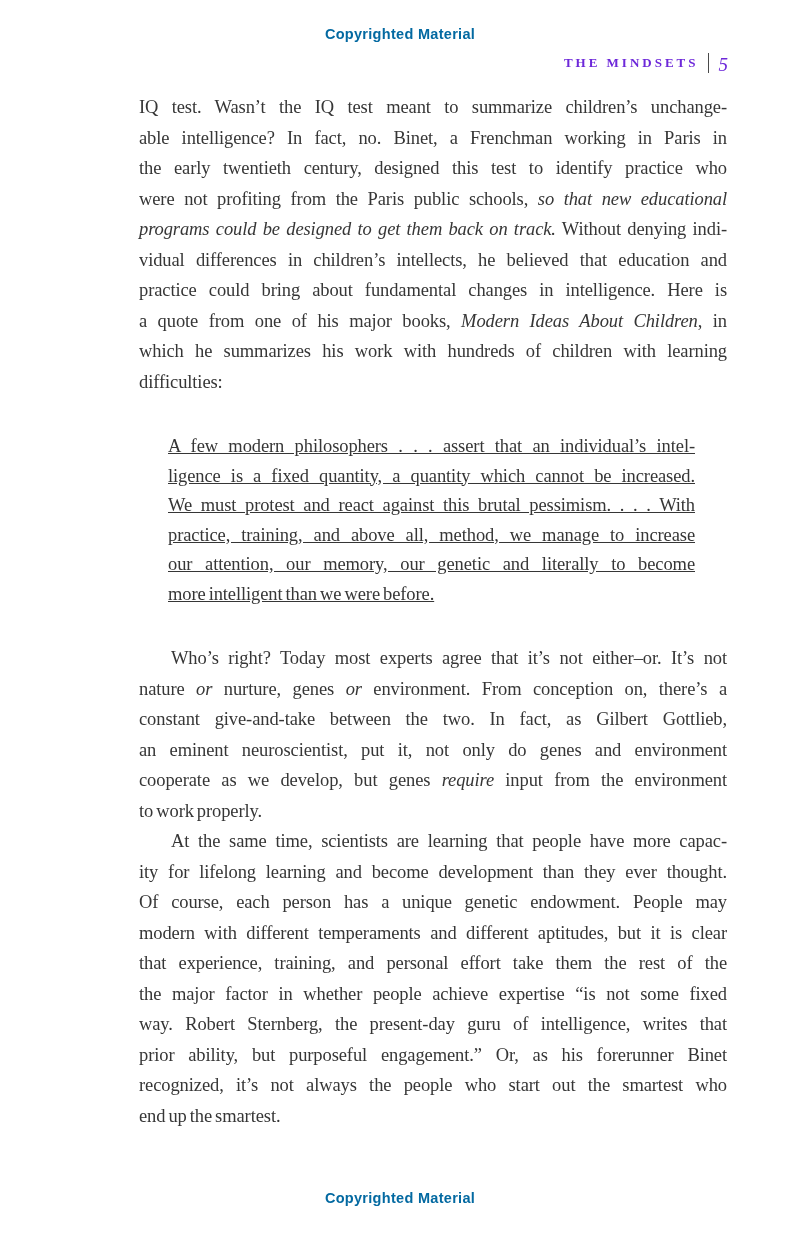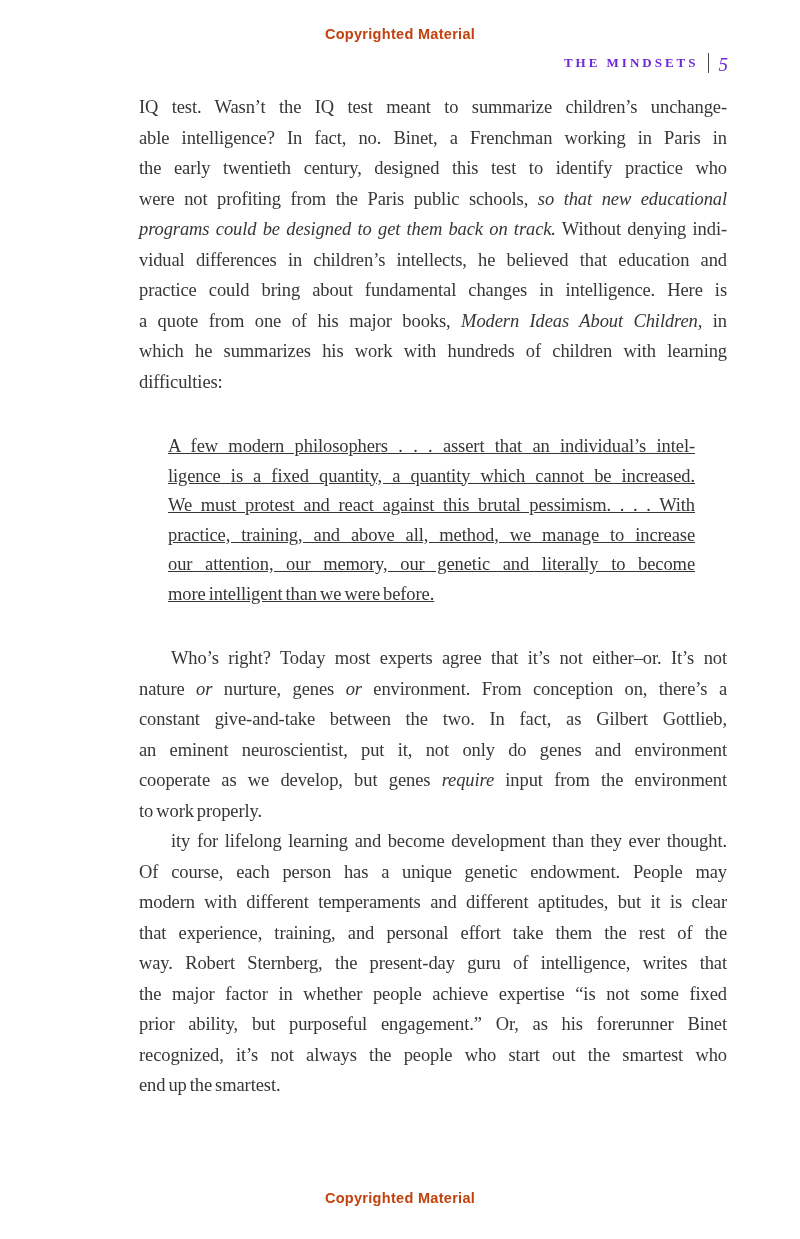--- a/index.html
+++ b/index.html
@@ -20,21 +20,21 @@
   
   .copyright {
     position: absolute;
     left: 0;
     right: 0;
     text-align: center;
     font-family: "Liberation Sans", "DejaVu Sans", sans-serif;
     font-weight: 700;
     font-size: 14.5px;
     letter-spacing: 0.3px;
-    color: #c2410c;
+    color: #0369a1;
   }
   .copyright.top    { top: 26px; }
   .copyright.bottom { top: 1190px; }
 
   
   .running-header {
     position: absolute;
     top: 52px;
     right: 72px;
     display: flex;
@@ -121,26 +121,27 @@
       </div>
       <div class="block para indent">
         <div class="line">Who’s right? Today most experts agree that it’s not either–or. It’s not</div>
         <div class="line">nature <em>or</em> nurture, genes <em>or</em> environment. From conception on, there’s a</div>
         <div class="line">constant give-and-take between the two. In fact, as Gilbert Gottlieb,</div>
         <div class="line">an eminent neuroscientist, put it, not only do genes and environment</div>
         <div class="line">cooperate as we develop, but genes <em>require</em> input from the environment</div>
         <div class="line last">to work properly.</div>
       </div>
       <div class="block para indent">
+        <div class="line">At the same time, scientists are learning that people have more capac-</div>
         <div class="line">ity for lifelong learning and become development than they ever thought.</div>
         <div class="line">Of course, each person has a unique genetic endowment. People may</div>
         <div class="line">modern with different temperaments and different aptitudes, but it is clear</div>
         <div class="line">that experience, training, and personal effort take them the rest of the</div>
+        <div class="line">the major factor in whether people achieve expertise “is not some fixed</div>
         <div class="line">way. Robert Sternberg, the present-day guru of intelligence, writes that</div>
-        <div class="line">the major factor in whether people achieve expertise “is not some fixed</div>
         <div class="line">prior ability, but purposeful engagement.” Or, as his forerunner Binet</div>
         <div class="line">recognized, it’s not always the people who start out the smartest who</div>
         <div class="line last">end up the smartest.</div>
       </div>
     </main>
 
   <div class="copyright bottom">Copyrighted Material</div>
 
 </div>
 

